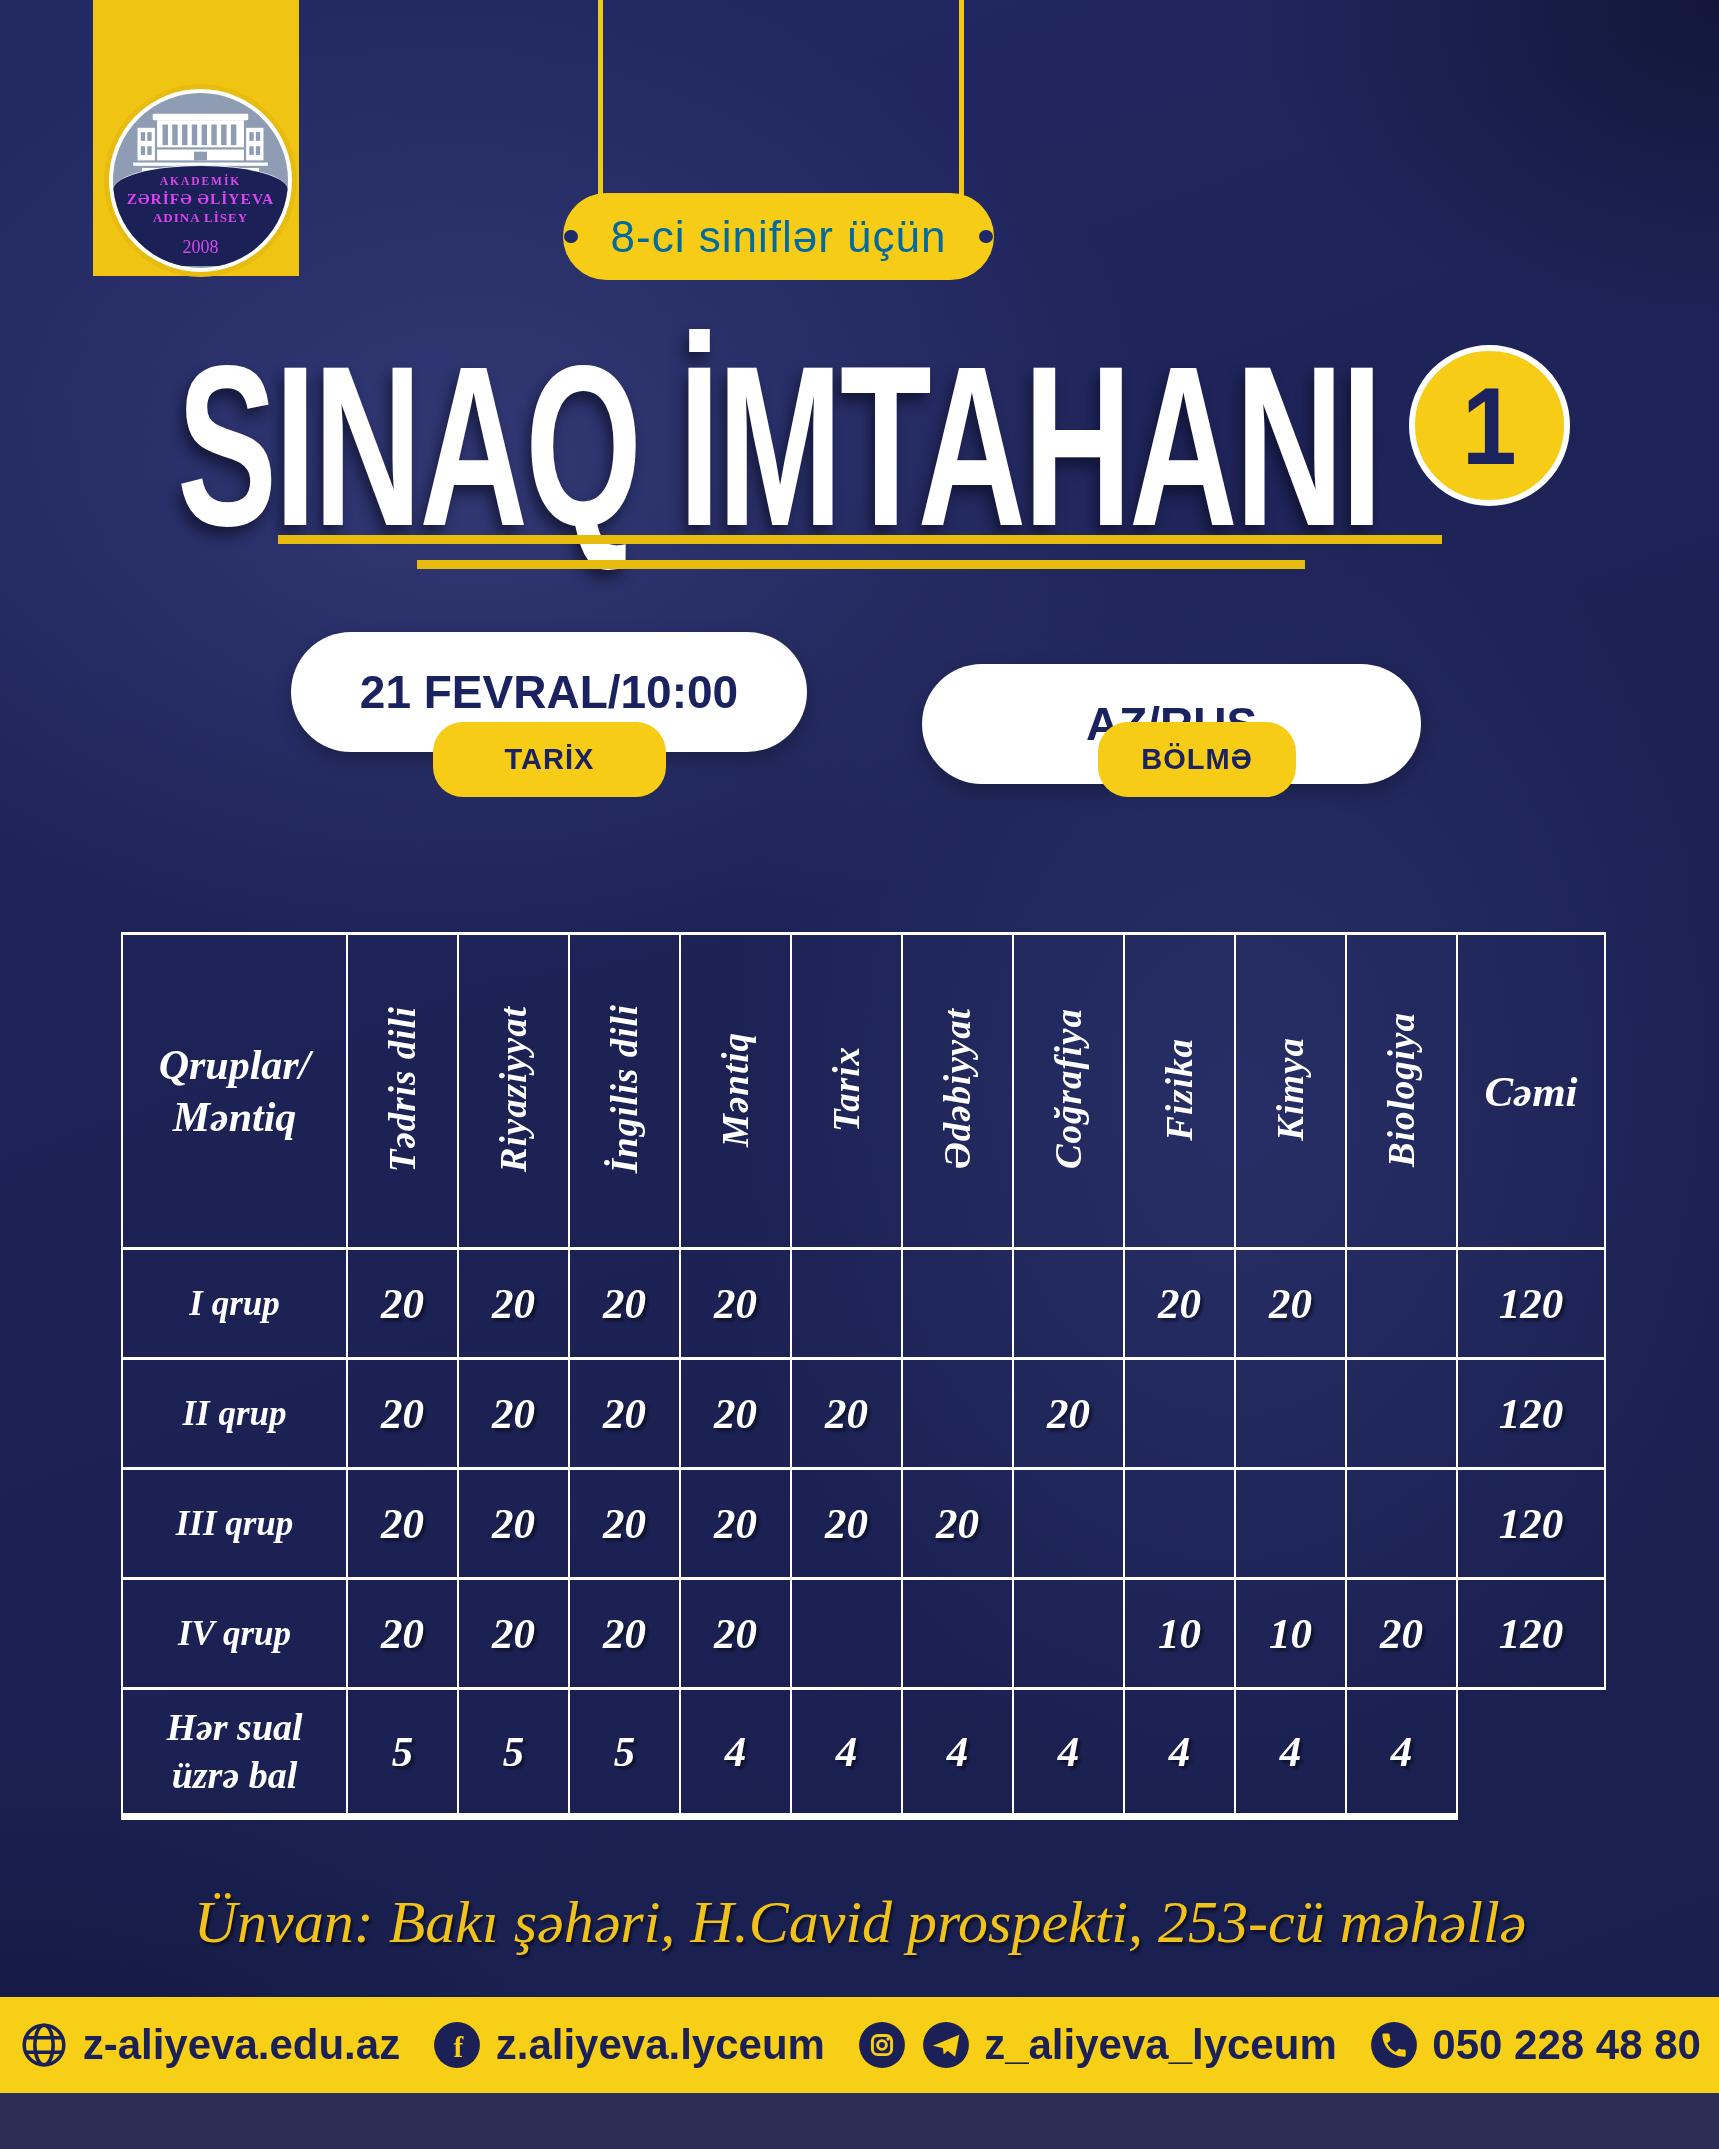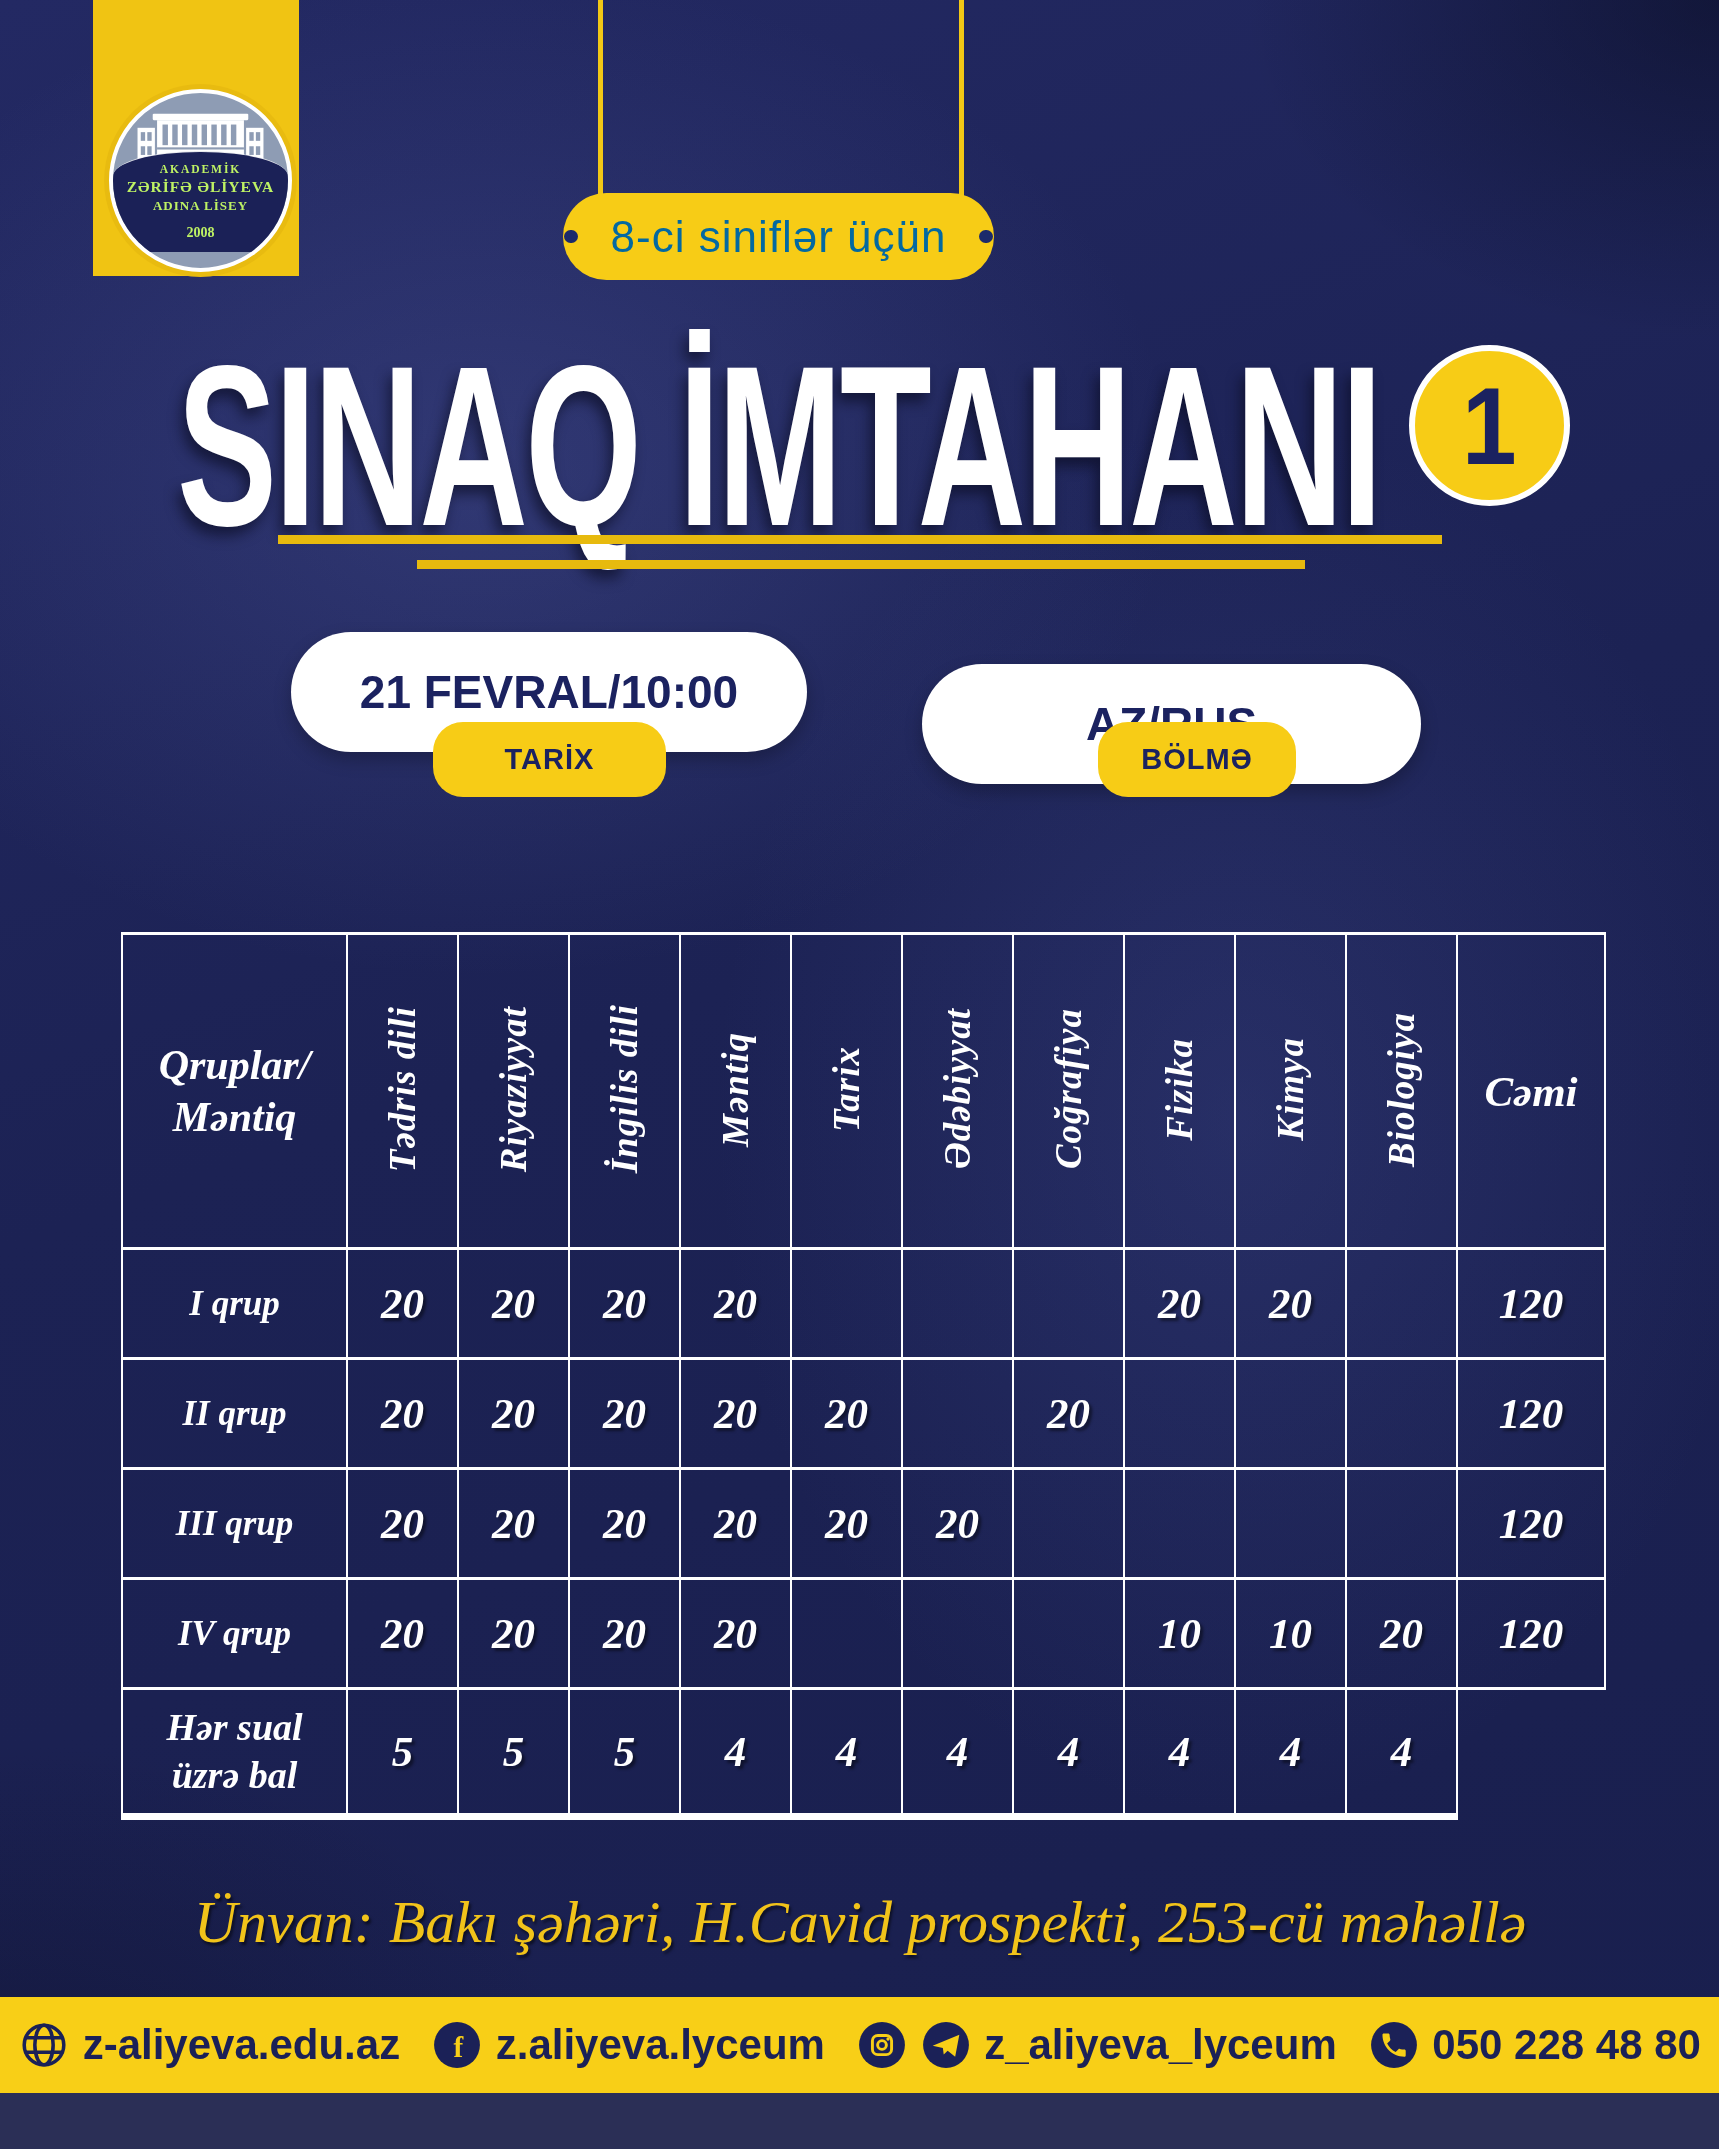--- a/index.html
+++ b/index.html
@@ -10,28 +10,28 @@
       radial-gradient(873px 1164px at 72% 52%, rgba(82,94,170,.22), transparent 60%),
       radial-gradient(679px 485px at 100% 0%, rgba(5,8,24,.5), transparent 70%),
       radial-gradient(873px 582px at 0% 100%, rgba(10,12,32,.4), transparent 70%),
       linear-gradient(160deg,#232963 0%,#1c2254 45%,#191f4e 100%);
   }
   
   .ribbon{position:absolute;left:93px;top:0;width:206px;height:276px;background:#f0c413;}
   .logo{position:absolute;left:109px;top:89px;width:175px;height:175px;border-radius:50%;
     border:4.9px solid #fff;box-shadow:0 0 0 4.9px #e8bb10;overflow:hidden;background:#8e9cb4;}
   .logo-top{position:absolute;top:0;left:0;width:100%;height:50%;display:flex;align-items:flex-end;justify-content:center;}
-  .logo-bottom{position:absolute;bottom:16px;left:0;width:100%;height:57%;background:#1b2157;
+  .logo-bottom{position:absolute;bottom:2px;left:0;width:100%;height:57%;background:#1b2157;
     border-radius:87px 87px 0 0 / 25px 25px 0 0;border-top:1.9px solid rgba(255,255,255,.9);
     display:flex;flex-direction:column;align-items:center;justify-content:center;
-    color:#bef264;font-family:"Liberation Serif",serif;text-align:center;}
+    color:#d946ef;font-family:"Liberation Serif",serif;text-align:center;}
   .logo-l1{font-size:11.6px;font-weight:bold;letter-spacing:1.9px;}
   .logo-l2{font-size:15.5px;font-weight:bold;letter-spacing:1px;margin-top:1.9px;}
   .logo-l3{font-size:13px;font-weight:bold;letter-spacing:1px;margin-top:1.9px;}
-  .logo-year{font-size:14px;font-weight:bold;margin-top:11px;}
+  .logo-year{font-size:18px;font-weight:normal;margin-top:11px;}
   
   .string{position:absolute;top:0;width:4.9px;height:206px;background:#f2c816;}
   .string-left{left:598px;} .string-right{left:959px;}
   .badge{position:absolute;left:563px;top:193px;width:431px;height:87px;border-radius:44px;
     background:#f7cc16;display:flex;align-items:center;justify-content:center;gap:33px;
     color:#0369a1;font-size:44px;letter-spacing:1px;}
   .badge .dot{width:13.6px;height:13.6px;border-radius:50%;background:#1c2a6b;}
   
   .title{position:absolute;left:177px;top:334px;width:1873px;height:231px;color:#fff;
     font-size:229px;font-weight:800;line-height:225px;white-space:nowrap;

